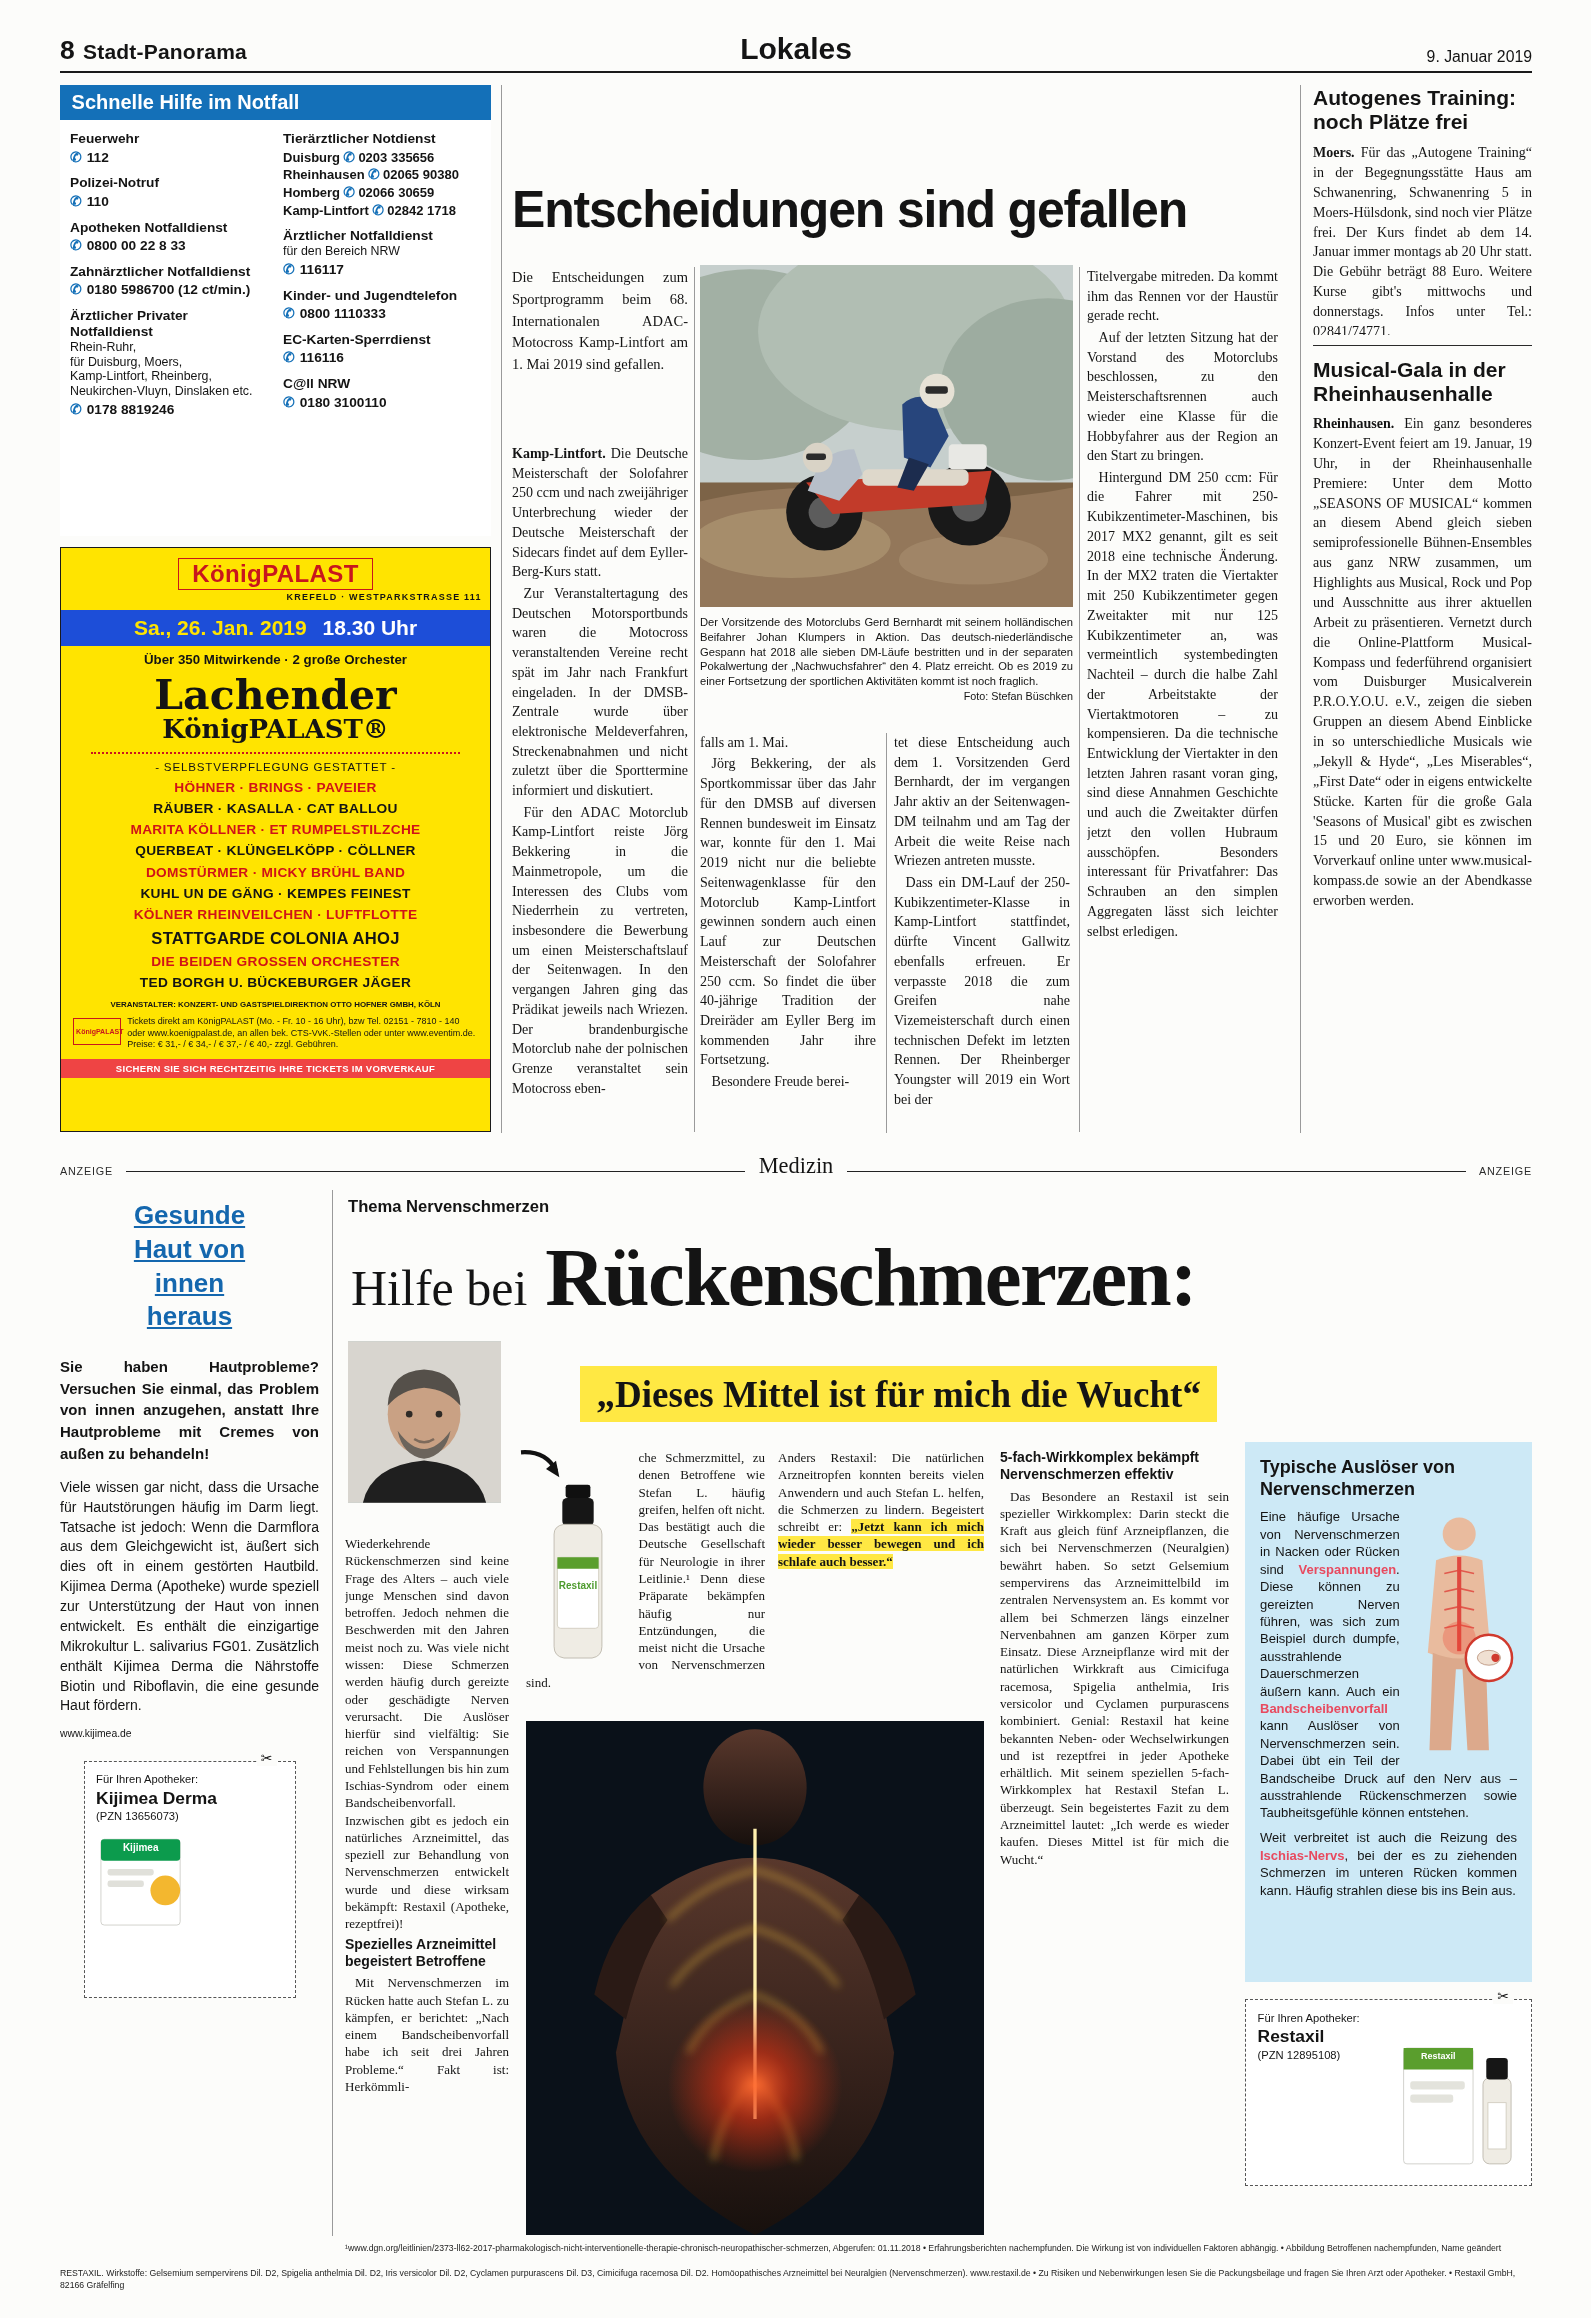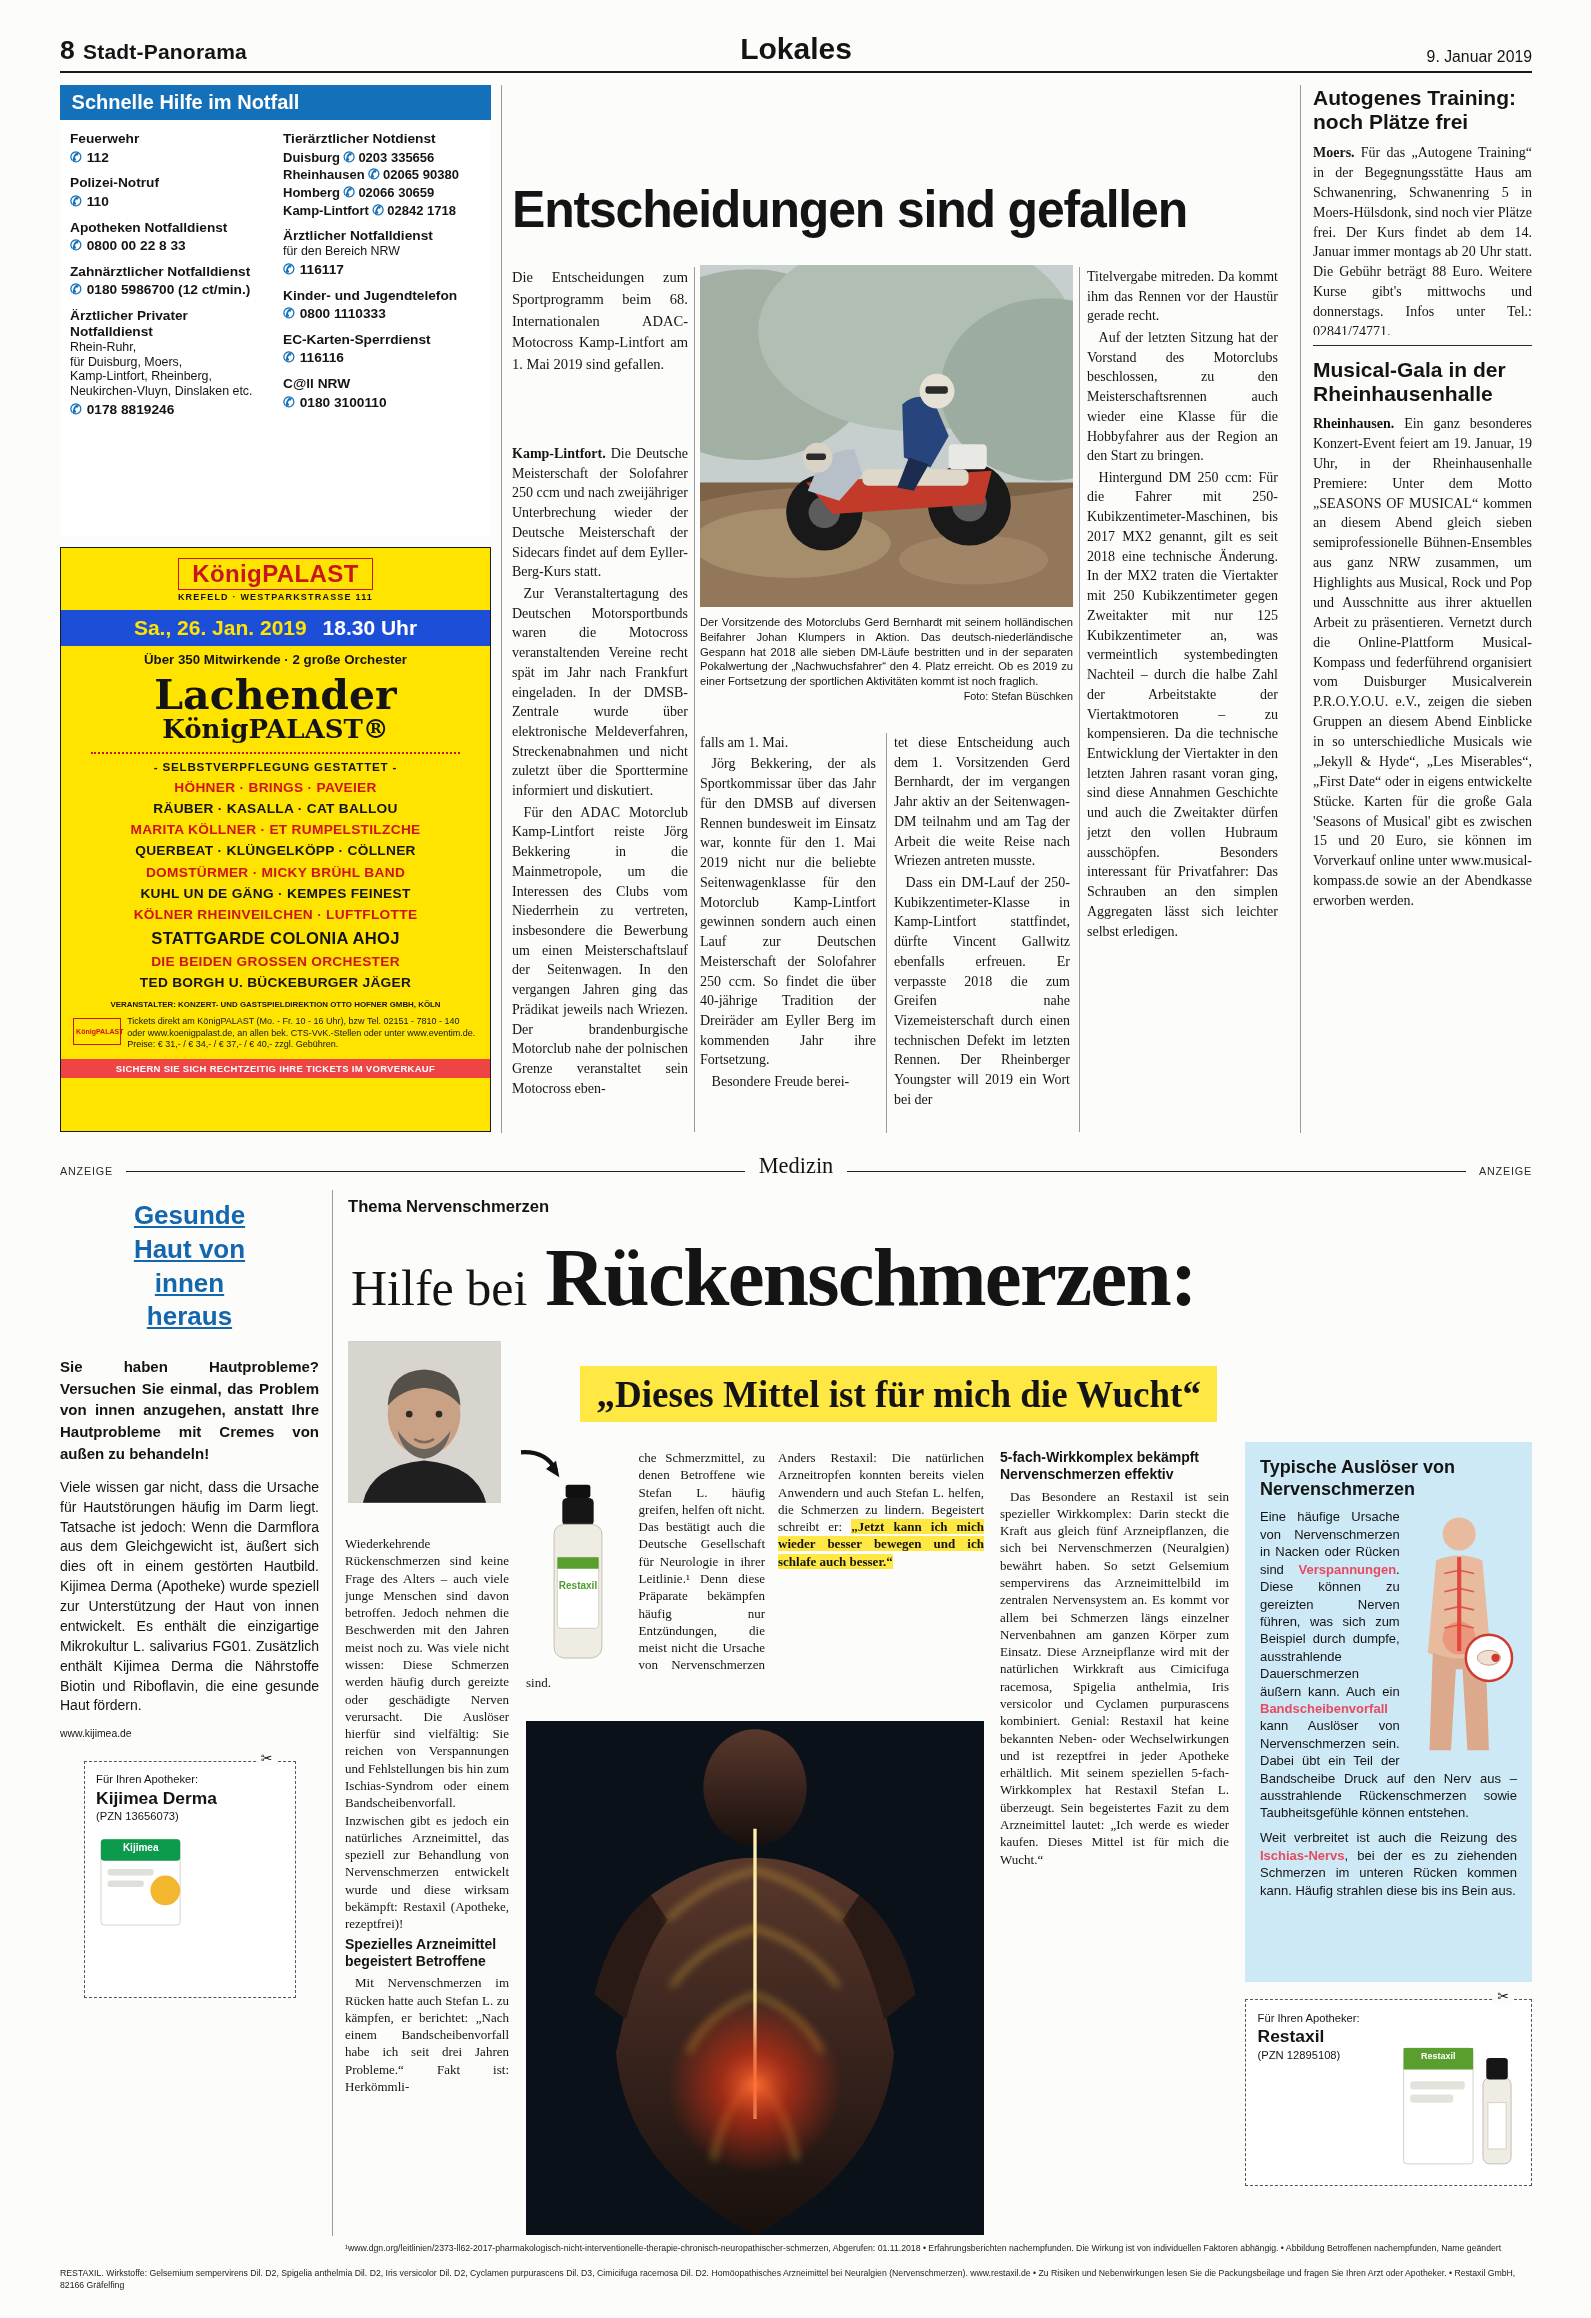--- a/index.html
+++ b/index.html
@@ -33,28 +33,28 @@
   .em-phone { font-size:13.7px; font-weight:bold; margin-top:1.7px; }
   .ph-ic { color:#1470b8; font-weight:bold; margin-right:5px; font-size:14px; }
   .em-row { font-size:13px; font-weight:bold; margin-top:1.7px; }
   .em-row .ph-ic { margin:0 3.3px; }
 
   
   .ad { left:60px; top:547px; width:431px; height:585px; background:#ffe400; border:1.7px solid #1b1b1b;
         text-align:center; padding:10px 8.3px; overflow:hidden; }
   .ad-logo { display:inline-block; color:#c8161d; border:1.7px solid #c8161d; font-weight:bold;
              font-size:24px; padding:0.8px 13.3px; letter-spacing:0.4px; }
-  .ad-addr { font-size:9px; font-weight:bold; letter-spacing:1.2px; margin-top:2.5px; }
+  .ad-addr { font-size:9px; font-weight:bold; letter-spacing:1.2px; margin-top:2.5px;text-align:right; }
   .ad-bar { background:#1d4ed8; margin:8.3px -8.3px 0; padding:5.8px 0; font-weight:bold; font-size:21px; }
   .ad-bar .d { color:#ffe400; } .ad-bar .t { color:#fff; margin-left:10px; }
   .ad-sub { font-weight:bold; font-size:13.3px; margin-top:5.8px; }
   .ad-t1 { font-family:"DejaVu Serif", serif; font-weight:bold; font-size:41px; margin-top:8.3px; line-height:1; }
   .ad-t2 { font-family:"DejaVu Serif", serif; font-weight:bold; font-size:26px; line-height:1.05; }
   .ad-dots { border-top:2.5px dotted #c8161d; margin:8.3px 21.6px 0; }
-  .ad-note { font-size:11.6px; font-weight:bold; letter-spacing:0.8px; margin-top:6.6px; }
+  .ad-note { font-size:11.6px; font-weight:normal; letter-spacing:0.8px; margin-top:6.6px; }
   .ad-act { font-size:13.7px; font-weight:800; margin-top:7.5px; letter-spacing:0.3px; line-height:1; }
   .ad-act.red { color:#d01317; }
   .ad-act.big { font-size:16.6px; margin-top:9px; }
   .ad-org { font-size:7.9px; font-weight:bold; margin-top:10.8px; }
   .ad-tickets { font-size:9px; text-align:left; margin:6.6px 3.3px 0; line-height:1.3; overflow:hidden; }
   .ad-minilogo { float:left; border:1.2px solid #c8161d; color:#c8161d; font-size:7px; font-weight:bold;
                  padding:8.3px 2.5px; margin:1.7px 6.6px 1.7px 0; width:48px; }
   .ad-banner { background:#ef4444; color:#fff; font-weight:bold; font-size:9.5px; padding:4.1px 0;
                margin:7.5px -8.3px -10px; letter-spacing:0.3px; }
 

